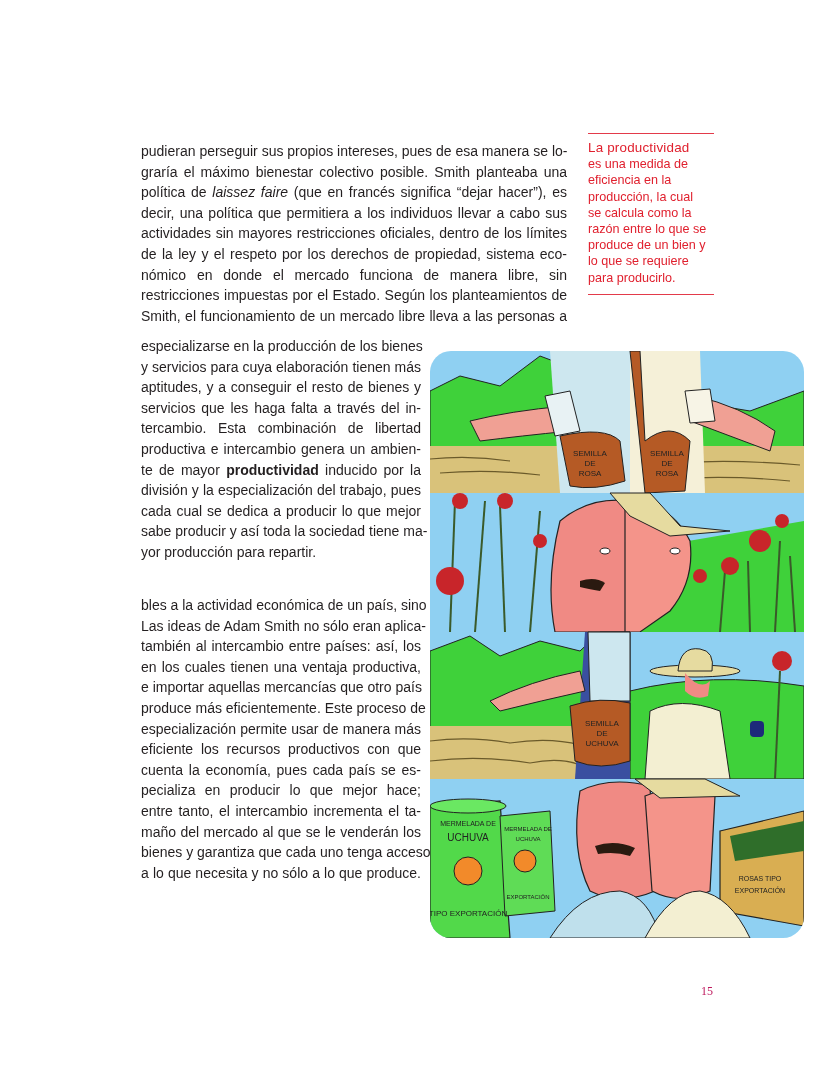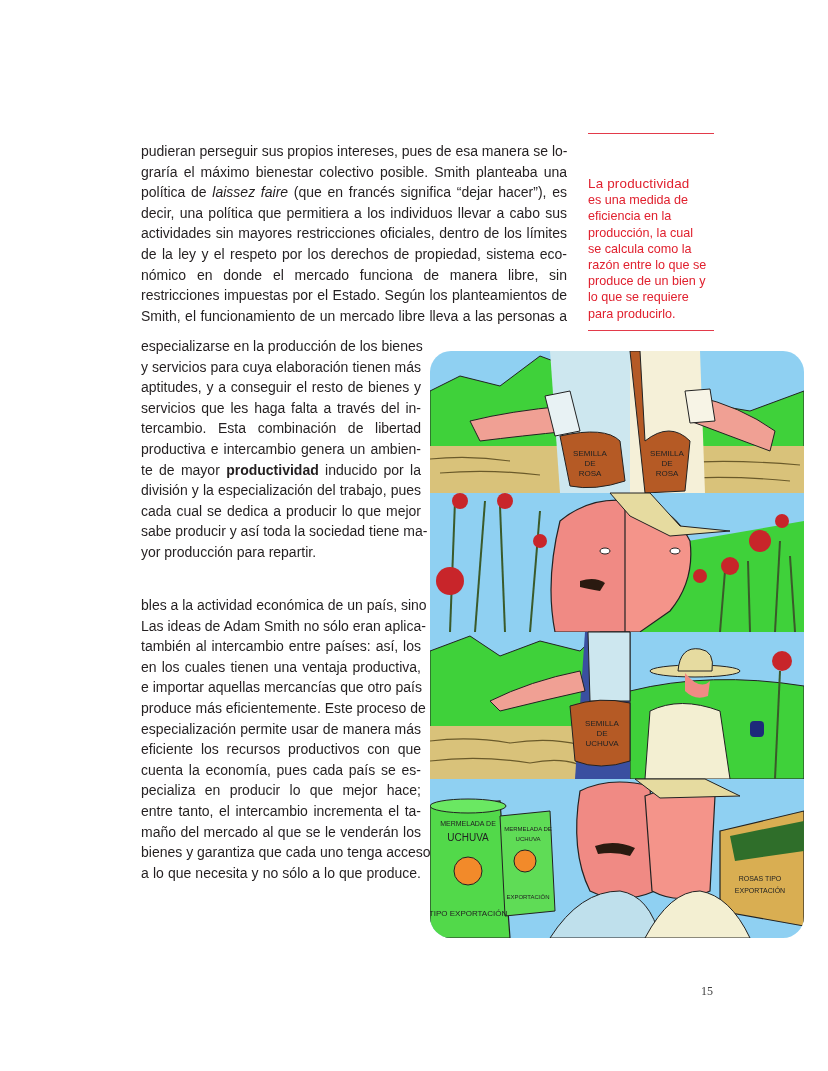--- a/index.html
+++ b/index.html
@@ -5,23 +5,23 @@
   html, body { margin:0; padding:0; background:#ffffff; }
   body { width:828px; height:1071px; position:relative; overflow:hidden;
          font-family:"Liberation Sans", "DejaVu Sans", sans-serif; color:#231f20; }
   .para { position:absolute; left:134px; font-size:14px; line-height:20.6px; margin:7px; }
   .line { display:block; white-space:nowrap; height:20.6px; }
   .just { text-align:justify; text-align-last:justify; }
   .sidebar { position:absolute; left:588px; top:133px; width:126px; }
   .sidebar .rule { height:1px; background:#e33a4a; }
   .sidebar .txt { color:#e0202e; font-size:12.6px; line-height:16.2px; padding:6px 0 8px 0; }
   .sidebar .txt .l { display:block; white-space:nowrap; }
-  .sidebar .title { font-size:13.4px; letter-spacing:0.2px;margin-top:36px; }
+  .sidebar .title { font-size:13.4px; letter-spacing:0.2px; }
   .illus { position:absolute; left:430px; top:351px; width:374px; height:587px; overflow:hidden;border-radius:21px; }
-  .pagenum { position:absolute; left:701px; top:984px; font-size:12px; color:#404040; font-family:"Liberation Serif", serif;text-align:right; }
+  .pagenum { position:absolute; left:701px; top:984px; font-size:12px; color:#be185d; font-family:"Liberation Serif", serif;text-align:right; }
   b.kw { font-weight:bold; }
 </style>
 </head>
 <body>
 
 <div class="para" style="top:134px; width:426px;">
   <span class="line just"><span>pudieran perseguir sus propios intereses, pues de esa manera se lo-</span></span>
   <span class="line just"><span>graría el máximo bienestar colectivo posible. Smith planteaba una</span></span>
   <span class="line just"><span>política de </span><i>laissez faire</i><span> (que en francés significa “dejar hacer”), es</span></span>
   <span class="line just"><span>decir, una política que permitiera a los individuos llevar a cabo sus</span></span>

